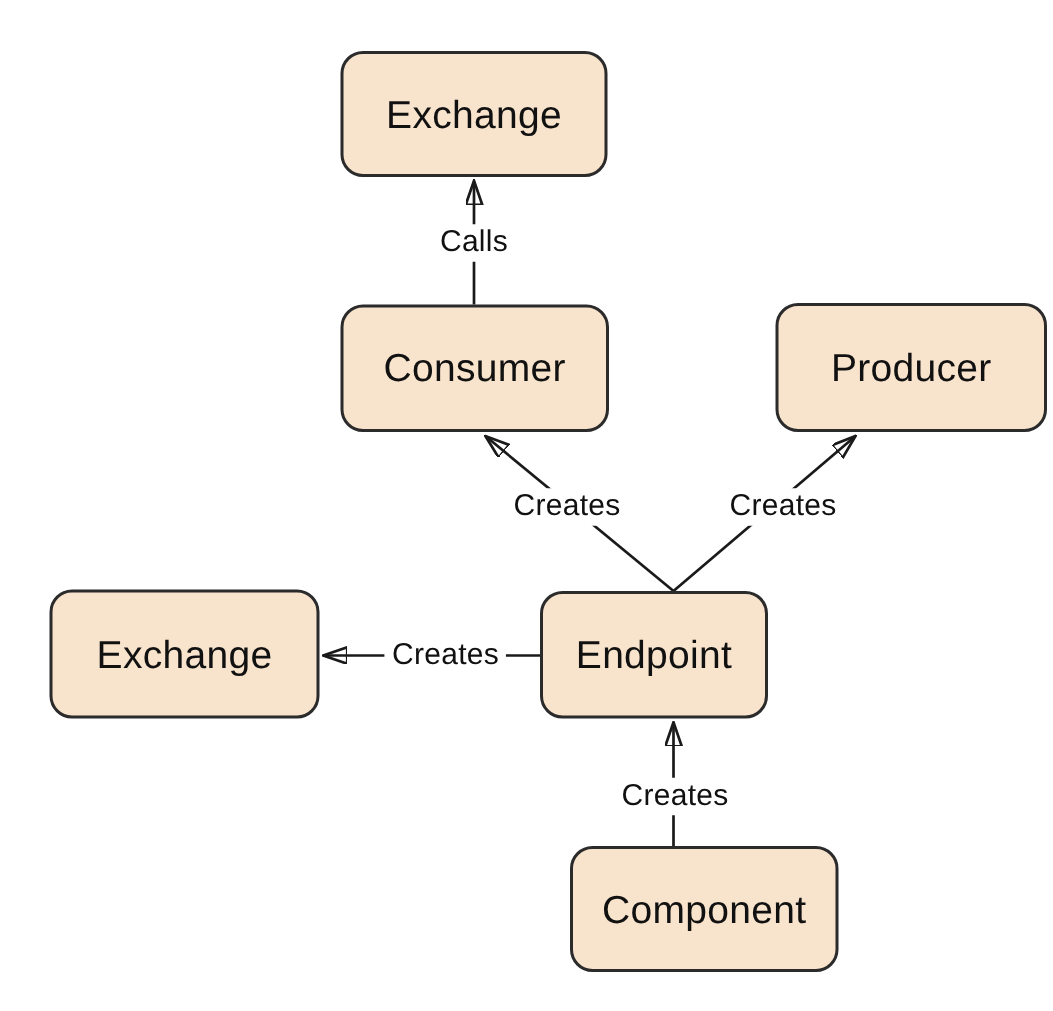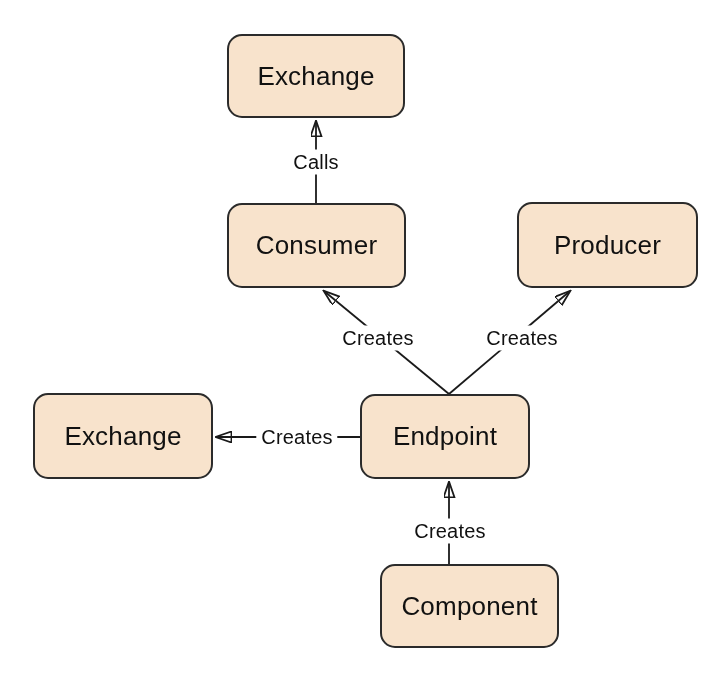--- a/index.html
+++ b/index.html
@@ -37,21 +37,21 @@
     align-items: center;
     justify-content: center;
     font-size: 26px;
     color: #111111;
     letter-spacing: 0.2px;
   }
   .node-processor { left: 227px; top: 34px;  width: 178px; height: 84px; }
   .node-consumer  { left: 227px; top: 203px; width: 179px; height: 85px; text-align: right; }
   .node-producer  { left: 492px; top: 202px; width: 181px; height: 86px; margin-left: 25px; }
   .node-exchange  { left: 33px;  top: 393px; width: 180px; height: 86px; }
-  .node-endpoint  { left: 360px; top: 394px; width: 170px; height: 85px; }
+  .node-endpoint  { left: 360px; top: 394px; width: 152px; height: 85px; }
   .node-component { left: 380px; top: 564px; width: 179px; height: 84px; }
   .edge-label {
     position: absolute;
     transform: translate(-50%, -50%);
     background: #ffffff;
     padding: 1px 5px;
     font-size: 20px;
     color: #111111;
     white-space: nowrap;
     letter-spacing: 0.2px;

